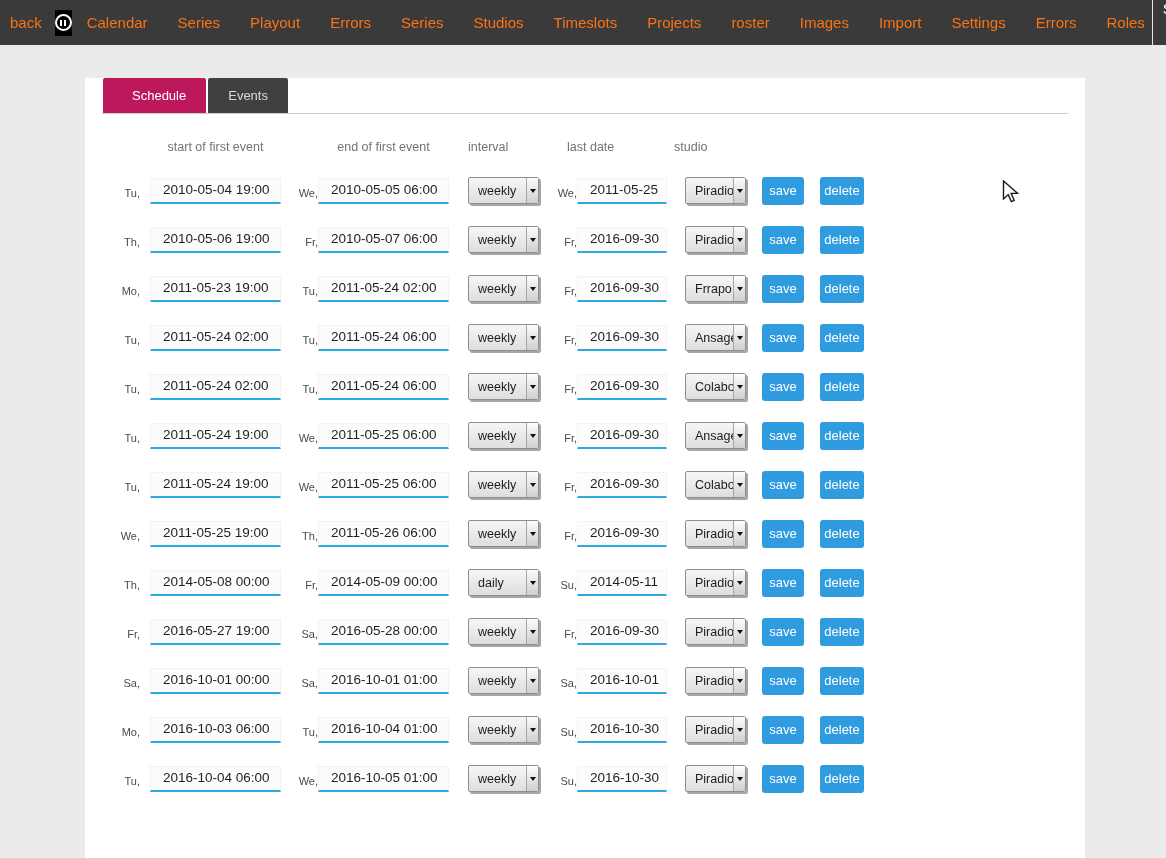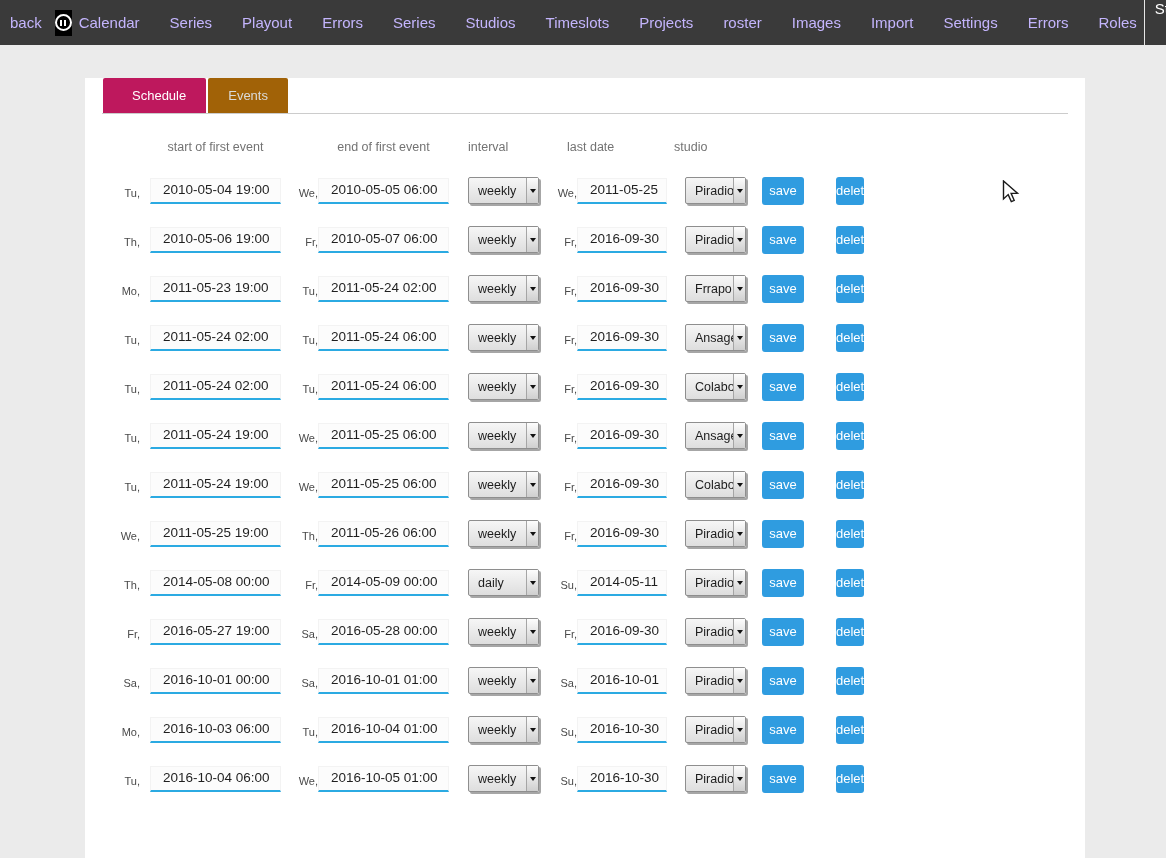--- a/index.html
+++ b/index.html
@@ -11,33 +11,33 @@
   }
 
   
   .navbar {
     height: 45px; width: 100%;
     background: #3a3a3a;
     display: flex; align-items: center;
     color: #fff; font-size: 15px;
     white-space: nowrap;
   }
-  .navbar a { color: #c4b5fd; text-decoration: none; cursor: pointer; }
+  .navbar a { color: #f97316; text-decoration: none; cursor: pointer; }
   .nav-back { margin-left: 10px; }
   .logo {
     width: 26px; height: 26px; margin-left: 13px;
     background: #000; display: flex; align-items: center; justify-content: center;
     cursor: pointer;
   }
   .logo .ring {
     width: 17px; height: 17px; border: 2px solid #fff; border-radius: 50%;
     display: flex; align-items: center; justify-content: center; gap: 2px;
   }
   .logo .bar { width: 2px; height: 6px; background: #fff; }
-  .nav-items { display: flex; margin-left: 0; gap: 16px; }
+  .nav-items { display: flex; margin-left: 8px; gap: 16px; }
   .nav-items a { padding: 13px 7px; display: inline-block; }
   .nav-right { margin-left: auto; display: flex; align-items: center; height: 45px; }
   .nav-sep { width: 1px; height: 45px; background: #e6e6e6; }
   .nav-select { display: flex; align-items: center; height: 45px; cursor: pointer; flex-direction: column; }
   .nav-select .lbl { padding: 0 7px 0 10px; }
   .nav-strip {
     width: 13px; height: 45px;
     background: linear-gradient(180deg, #ececec, #b8b8b8);
     border-left: 1px solid #8a8a8a; border-right: 1px solid #8a8a8a;
     display: flex; align-items: center; justify-content: center;
@@ -52,21 +52,21 @@
   .page-title {
     font-size: 17px; font-weight: normal; color: #8e8e8e;
     padding: 35px 0 0 28px;
   }
   .tabs { display: flex; gap: 2px; margin: 33px 0 0 18px; }
   .tab {
     height: 35px; line-height: 35px; padding: 0 20px;
     font-size: 13px; border-radius: 2px 2px 0 0; cursor: pointer;
   }
   .tab.active { background: #be185d; color: #fff; padding-left: 29px; }
-  .tab.inactive { background: #a16207; color: #dadada; }
+  .tab.inactive { background: #404040; color: #dadada; }
   .tab-rule { border: none; border-top: 1px solid #ccc; margin: 0 17px; }
 
   
   .grid { padding-left: 15px; }
   .hdr-row { display: flex; margin-top: 26px; height: 20px; font-size: 12.5px; color: #737373; }
   .h-start  { margin-left: 50px; width: 131px; text-align: center; }
   .h-end    { margin-left: 37px; width: 131px; text-align: center; }
   .h-int    { margin-left: 19px; width: 71px; }
   .h-last   { margin-left: 28px; width: 90px; }
   .h-studio { margin-left: 17px; width: 61px; }
@@ -102,21 +102,21 @@
     display: flex; align-items: center; justify-content: center;
   }
   .sel .arr .tri { width: 0; height: 0; border-left: 3.5px solid transparent; border-right: 3.5px solid transparent; border-top: 4.5px solid #111; }
 
   .btn {
     height: 28px; border: none; border-radius: 3px;
     background: #2f9ce0; color: #fff; font-size: 13px;
     font-family: "Liberation Sans", sans-serif; cursor: pointer;
   }
   .btn-save { margin-left: 16px; width: 42px; }
-  .btn-del  { margin-left: 32px; width: 28px; }
+  .btn-del  { margin-left: 16px; width: 44px; }
 
   
   .cursor { position: absolute; left: 1002px; top: 180px; pointer-events: none; }
 </style>
 </head>
 <body>
 
 <nav class="navbar">
   <a class="nav-back">back</a>
   <div class="logo">

